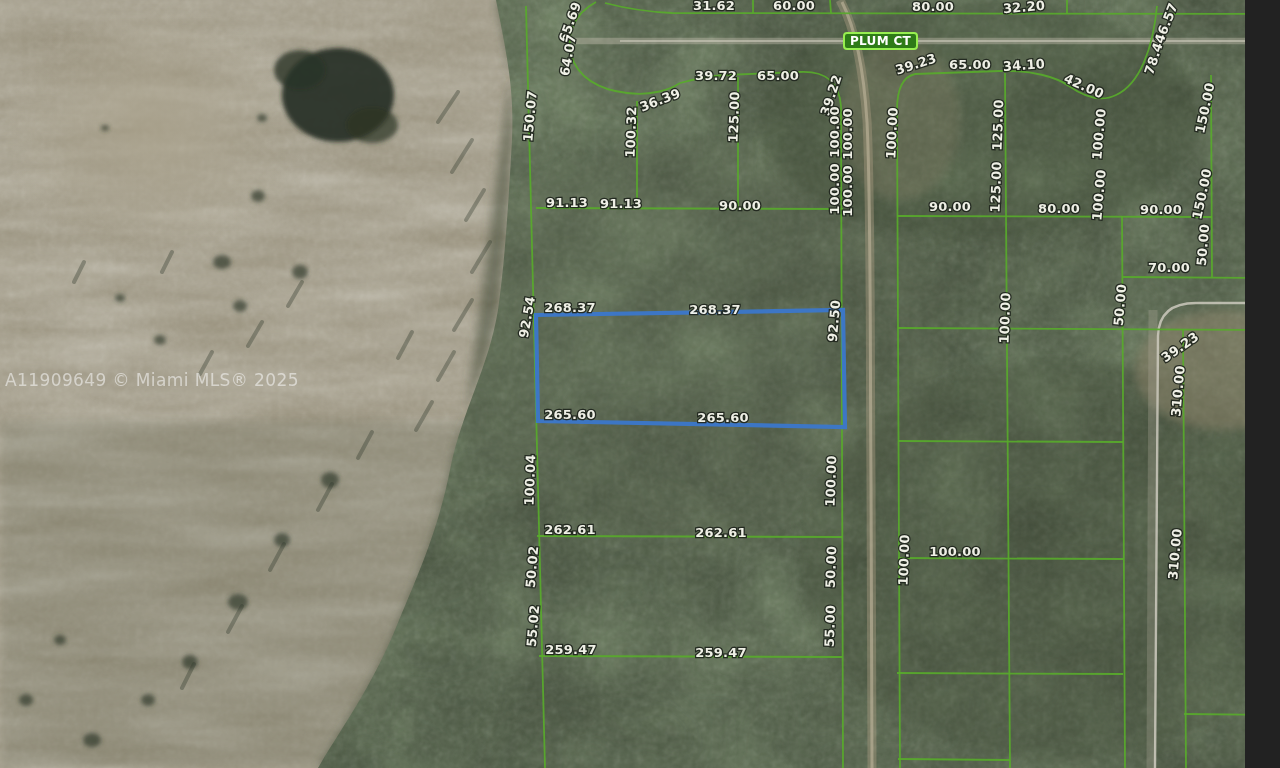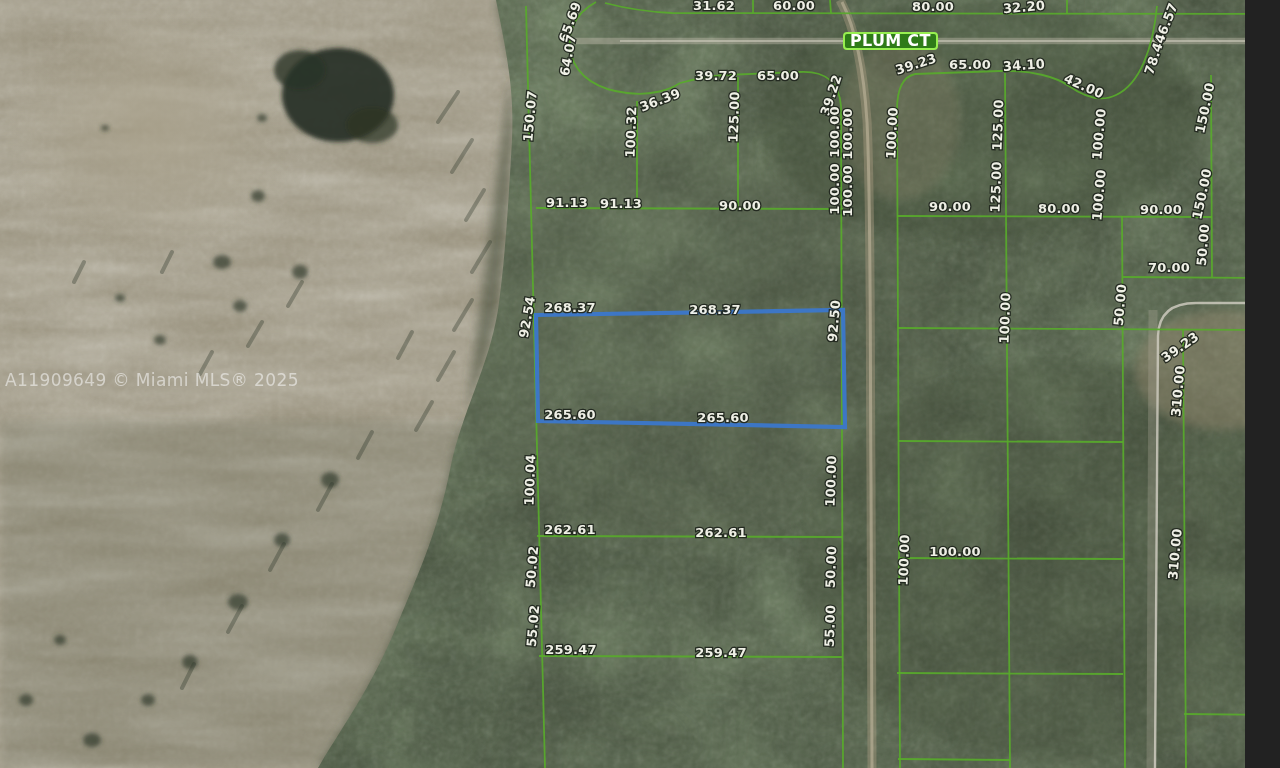--- a/index.html
+++ b/index.html
@@ -16,21 +16,21 @@
   .gray{fill:none;stroke:#d3d0c4;stroke-width:2.4;opacity:.8;}
   .gray-band{fill:none;stroke:#b7b0a0;stroke-width:9;opacity:.28;}
   
   #labels-layer text{
     font-family:"DejaVu Sans",sans-serif;font-size:13px;font-weight:700;
     fill:#fafaf1;stroke:#20261e;stroke-width:2.6px;paint-order:stroke;
     letter-spacing:.2px;opacity:.93;text-anchor:middle;dominant-baseline:central;}
   
   #street-badge{position:absolute;left:843px;top:32px;z-index:5;
     background:var(--badge,#2e7b18);border:2px solid var(--badgeborder,#97ef50);
-    border-radius:4px;color:#fff;font-size:16px;font-weight:700;
+    border-radius:4px;color:#fff;font-size:12px;font-weight:700;
     padding:0 5px;line-height:14px;letter-spacing:.3px;}
   
   #watermark{position:absolute;left:5px;top:370px;z-index:6;
     color:rgba(250,250,250,.55);font-size:17px;letter-spacing:.4px;}
 </style>
 </head>
 <body>
 
 <div id="stage">
 

